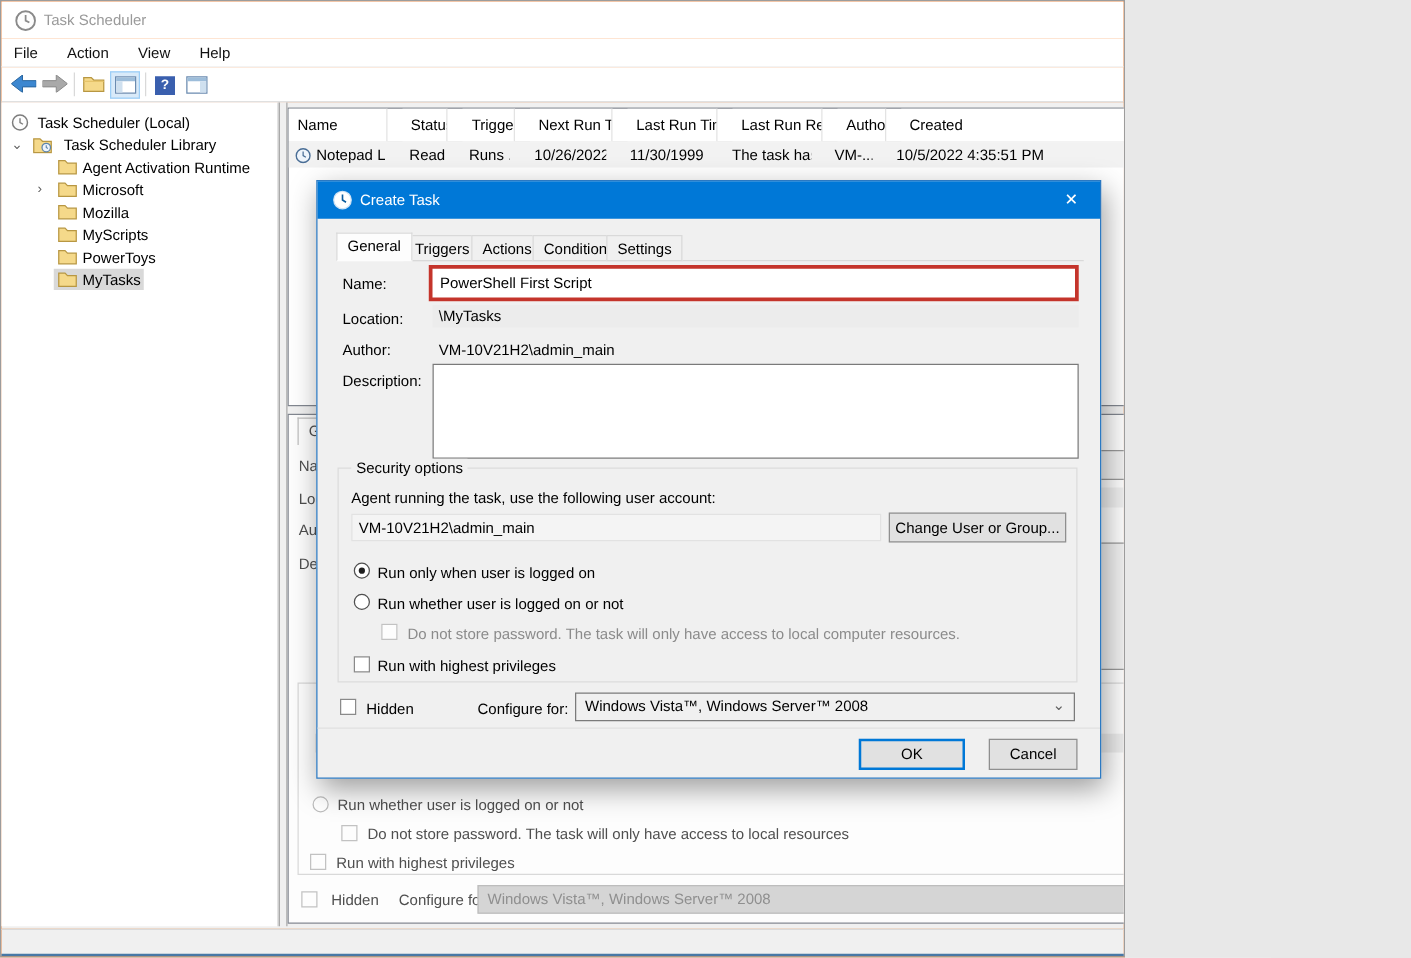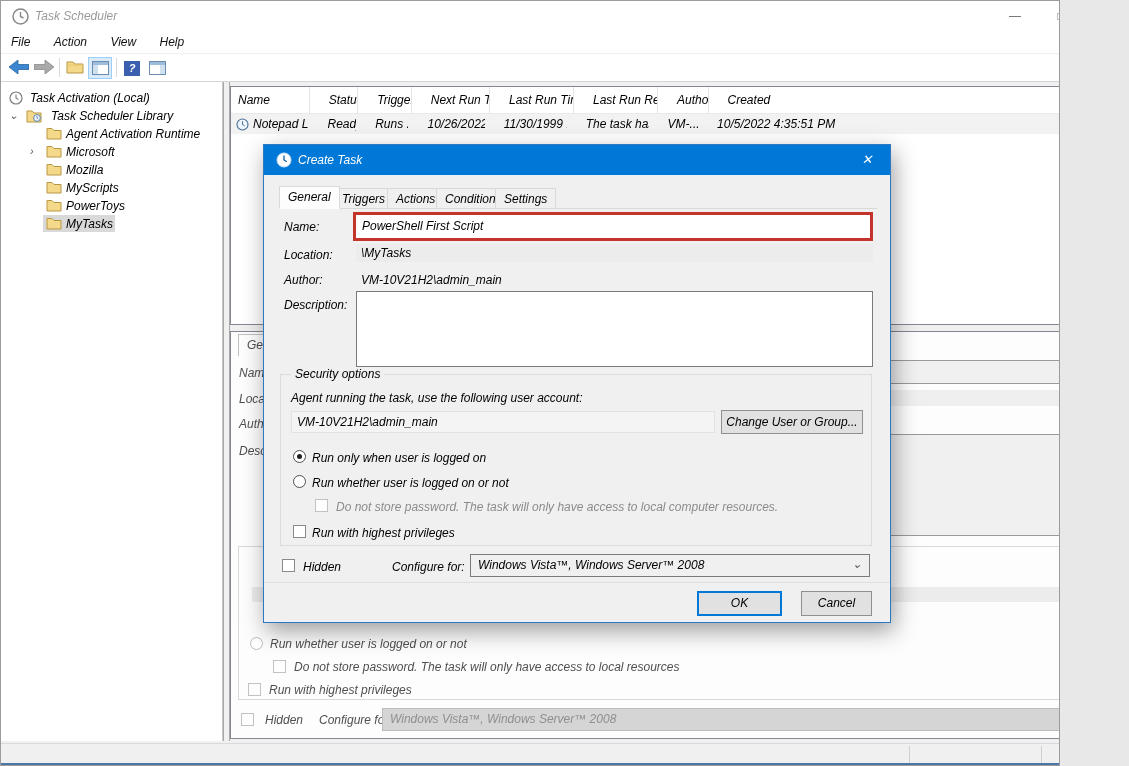--- a/index.html
+++ b/index.html
@@ -1,20 +1,20 @@
 <!DOCTYPE html>
 <html><head>
 <meta charset="utf-8">
 <style>
   * { box-sizing: border-box; margin: 0; padding: 0; }
   html,body { background:#e8e8e8; }
   body { font-family:"Liberation Sans", sans-serif; font-size:12px; color:#000; }
   .abs { position:absolute; }
-  #app { position:relative; width:1060px; height:766px; background:#f97316;
-         border:1px solid #9c9c9c; overflow:hidden;font-style:italic; }
+  #app { position:relative; width:900px; height:766px; background:#f97316;
+         border:1px solid #9c9c9c; overflow:hidden; }
 
   
   .titlebar { position:absolute; left:0; top:0; right:0; height:30px; background:#fff; }
   .title-text { position:absolute; left:34px; top:8px; color:#9a9a9a; }
   .winctl { position:absolute; top:0; width:44px; height:30px; text-align:center;
             line-height:30px; color:#7a7a7a; font-size:12px; }
   .menubar { position:absolute; left:0; top:30px; right:0; height:23px; background:#fff;
              border-bottom:1px solid #f0f0f0; }
   .menu-item { display:inline-block; padding:4px 10px 0 10px; height:23px; color:#111; }
   .toolbar { position:absolute; left:0; top:53px; right:0; height:28px; background:#fff;
@@ -68,21 +68,21 @@
   .chev { position:absolute; color:#5f5f5f; font-size:12px; }
 
   
   .statusbar { position:absolute; left:0; top:742px; width:1127px; height:22px; background:#f0f0f0;
                border-top:1px solid #dadada; }
   .st-sep { position:absolute; top:2px; width:1px; height:17px; background:#cfcfcf; }
   .bottom-edge { position:absolute; left:0; top:762px; width:1127px; height:2px; background:#4878a5; }
 
   
   .dialog { position:absolute; left:252px; top:143px; width:628px; height:479px; background:#f0f0f0;
-            border:1px solid #2b79c2; box-shadow:3px 8px 22px rgba(0,0,0,0.38); z-index:50;margin-left:10px; }
+            border:1px solid #2b79c2; box-shadow:3px 8px 22px rgba(0,0,0,0.38); z-index:50; }
   .dlg-title { position:absolute; left:0; top:0; right:0; height:30px; background:#0078d7; }
   .dlg-title-text { position:absolute; left:34px; top:8px; color:#fff; }
   .dlg-close { position:absolute; right:1px; top:1px; width:44px; height:28px; color:#fff;
                text-align:center; line-height:28px; font-size:13px; }
   .tabline { position:absolute; left:15px; top:63px; width:598px; height:1px; background:#d9d9d9; }
   .tab { position:absolute; top:43px; height:21px; background:#f0f0f0; border:1px solid #d9d9d9;
          padding:3px 8px 0 8px; z-index:1; }
   .tab.active { top:41px; height:23px; background:#fdfdfd; border-bottom:1px solid #fdfdfd; z-index:2; }
   .fld-label { position:absolute; white-space:nowrap; }
   .red-annot { position:absolute; left:89px; top:67px; width:520px; height:29px;
@@ -169,21 +169,21 @@
   </div>
 
   <div class="workspace">
 
     <div class="tree-pane">
       <div class="trow" style="top:7px">
         <svg class="abs" style="left:8px;top:2px" width="14" height="14" viewBox="0 0 14 14">
           <circle cx="7" cy="7" r="6" fill="#fdfdfd" stroke="#7d7d7d" stroke-width="1.2"></circle>
             <path d="M7 3.5 v3.5 L9.4 8.4" stroke="#7d7d7d" stroke-width="1.1" fill="none"></path>
         </svg>
-        <span class="lbl" style="left:29px">Task Activation (Local)</span>
+        <span class="lbl" style="left:29px">Task Scheduler (Local)</span>
       </div>
       <div class="trow" style="top:25px">
         <span class="expander" style="left:8px">⌄</span>
         <svg class="abs" style="left:25px;top:2px" width="16" height="14" viewBox="0 0 16 14">
           <path d="M1 2 h5 l2 2 h7 v9 H1 Z" fill="#f5d98a" stroke="#b89742" stroke-width="1"></path>
           <circle cx="11" cy="9" r="3.4" fill="#eef4fb" stroke="#5b85ad" stroke-width="1"></circle>
             <path d="M11 7.2 v1.8 l1.3 0.8" stroke="#5b85ad" stroke-width="0.9" fill="none"></path>
         </svg>
         <span class="lbl" style="left:50px">Task Scheduler Library</span>
       </div>

